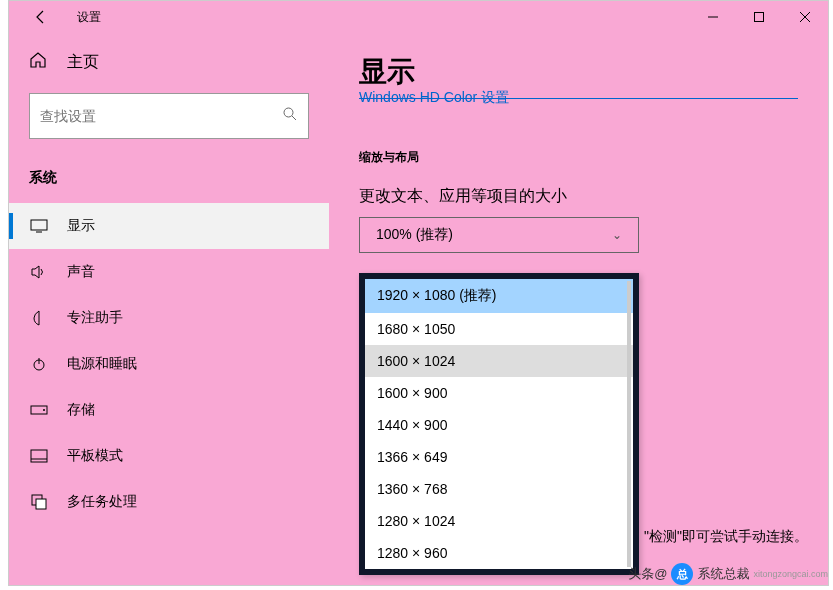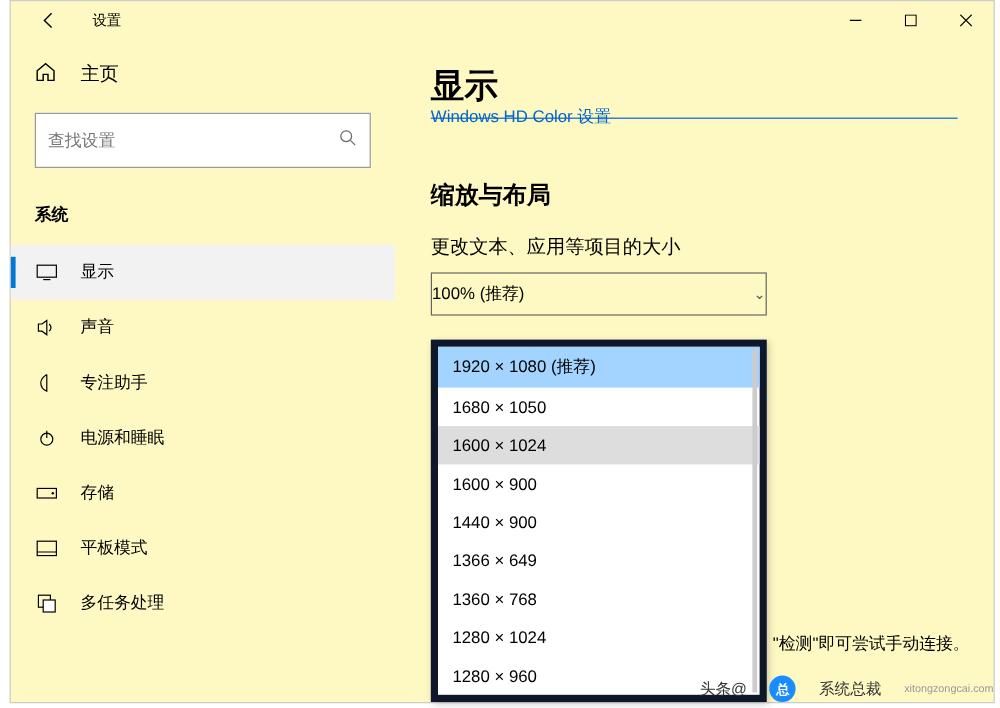--- a/index.html
+++ b/index.html
@@ -1,47 +1,47 @@
 <!DOCTYPE html>
 <html><head>
   <meta charset="utf-8">
   <style>
     * { margin: 0; padding: 0; box-sizing: border-box; font-family: "Microsoft YaHei", "Segoe UI", sans-serif; }
     body { width: 833px; height: 590px; background: #fff; position: relative; overflow: hidden; }
-    .window { width: 821px; height: 586px; background: #fef9c3; position: absolute; left: 8px; top: 0; border: 1px solid #ccc; }
+    .window { width: 821px; height: 586px; background: #f9a8d4; position: absolute; left: 8px; top: 0; border: 1px solid #ccc; }
     .titlebar { height: 32px; display: flex; align-items: center; padding-left: 20px; }
     .back-btn { width: 24px; height: 24px; display: flex; align-items: center; justify-content: center; cursor: pointer; }
     .title-text { margin-left: 24px; font-size: 12px; }
     .win-controls { position: absolute; right: 0; top: 0; display: flex; }
     .win-btn { width: 46px; height: 32px; display: flex; align-items: center; justify-content: center; cursor: pointer; }
     .content { display: flex; height: calc(100% - 32px); }
     .sidebar { width: 320px; padding: 10px 0; }
     .home-row { display: flex; align-items: center; padding: 8px 20px; margin-bottom: 12px; cursor: pointer; }
     .home-row .icon { width: 20px; margin-right: 18px; }
     .search-box { margin: 0 20px 20px 20px; border: 1px solid #999; height: 46px; display: flex; align-items: center; padding: 0 10px; background: #fff; }
     .search-box input { border: none; outline: none; flex: 1; font-size: 14px; background: transparent; }
     .cat-header { font-weight: bold; font-size: 14px; padding: 10px 20px 16px 20px; }
     .nav-item { display: flex; align-items: center; padding: 14px 20px; cursor: pointer; position: relative; font-size: 14px; }
     .nav-item .icon { width: 20px; margin-right: 18px; display: flex; align-items: center; justify-content: center; }
     .nav-item.active::before { content: ""; position: absolute; left: 0; top: 10px; bottom: 10px; width: 4px; background: #0078d4; }
     .nav-item.active { background: #f2f2f2; }
     .main { flex: 1; padding: 20px 30px; position: relative; }
     .page-title { font-size: 28px; font-weight: 600; margin-bottom: 0; }
     .link-text { color: #0066cc; font-size: 14px; position: relative; top: -2px; }
     .link-text::after { content: ""; position: absolute; left: 0; right: 0; top: 50%; border-top: 1px solid #0066cc; }
-    .section-title { font-size: 20px; font-weight: 600; margin-top: 40px; margin-bottom: 20px; }
+    .section-title { font-size: 12px; font-weight: 600; margin-top: 40px; margin-bottom: 20px; }
     .field-label { font-size: 16px; margin-bottom: 10px; font-family: Liberation Serif, serif; }
-    .dropdown { width: 280px; height: 36px; border: 1px solid #666; display: flex; align-items: center; justify-content: space-between; padding: 0 0; cursor: pointer; font-size: 14px; margin-bottom: 20px; }
+    .dropdown { width: 280px; height: 36px; border: 1px solid #666; display: flex; align-items: center; justify-content: space-between; padding: 0 16px; cursor: pointer; font-size: 14px; margin-bottom: 20px; }
     .dropdown-list { width: 280px; border: 6px solid #0f172a; background: #fff; box-shadow: 2px 2px 6px rgba(0,0,0,0.2); position: relative; }
     .dropdown-item { padding: 8px 12px; font-size: 14px; cursor: pointer; }
     .dropdown-item.selected { background: #a3d4ff; }
     .dropdown-item.hover { background: #ddd; }
     .dropdown-scroll { position: absolute; right: 2px; top: 2px; bottom: 2px; width: 4px; background: #ccc; }
     .hint-text { position: absolute; right: 20px; top: 495px; font-size: 14px; }
-    .watermark { position: absolute; right: 5px; bottom: 5px; font-size: 13px; color: #333; display: flex; align-items: center; gap: 19px; }
+    .watermark { position: absolute; right: 5px; bottom: 5px; font-size: 13px; color: #333; display: flex; align-items: center; gap: 4px; }
     .watermark .logo { width: 22px; height: 22px; border-radius: 50%; background: #1a8cff; display: flex; align-items: center; justify-content: center; color: #fff; font-weight: bold; font-size: 11px; }
     .chevron { font-size: 12px; color: #555; }
   </style>
 </head>
 <body>
 
 <div class="window">
   <div class="titlebar">
     <div class="back-btn">
       <svg width="16" height="16" viewBox="0 0 16 16">

